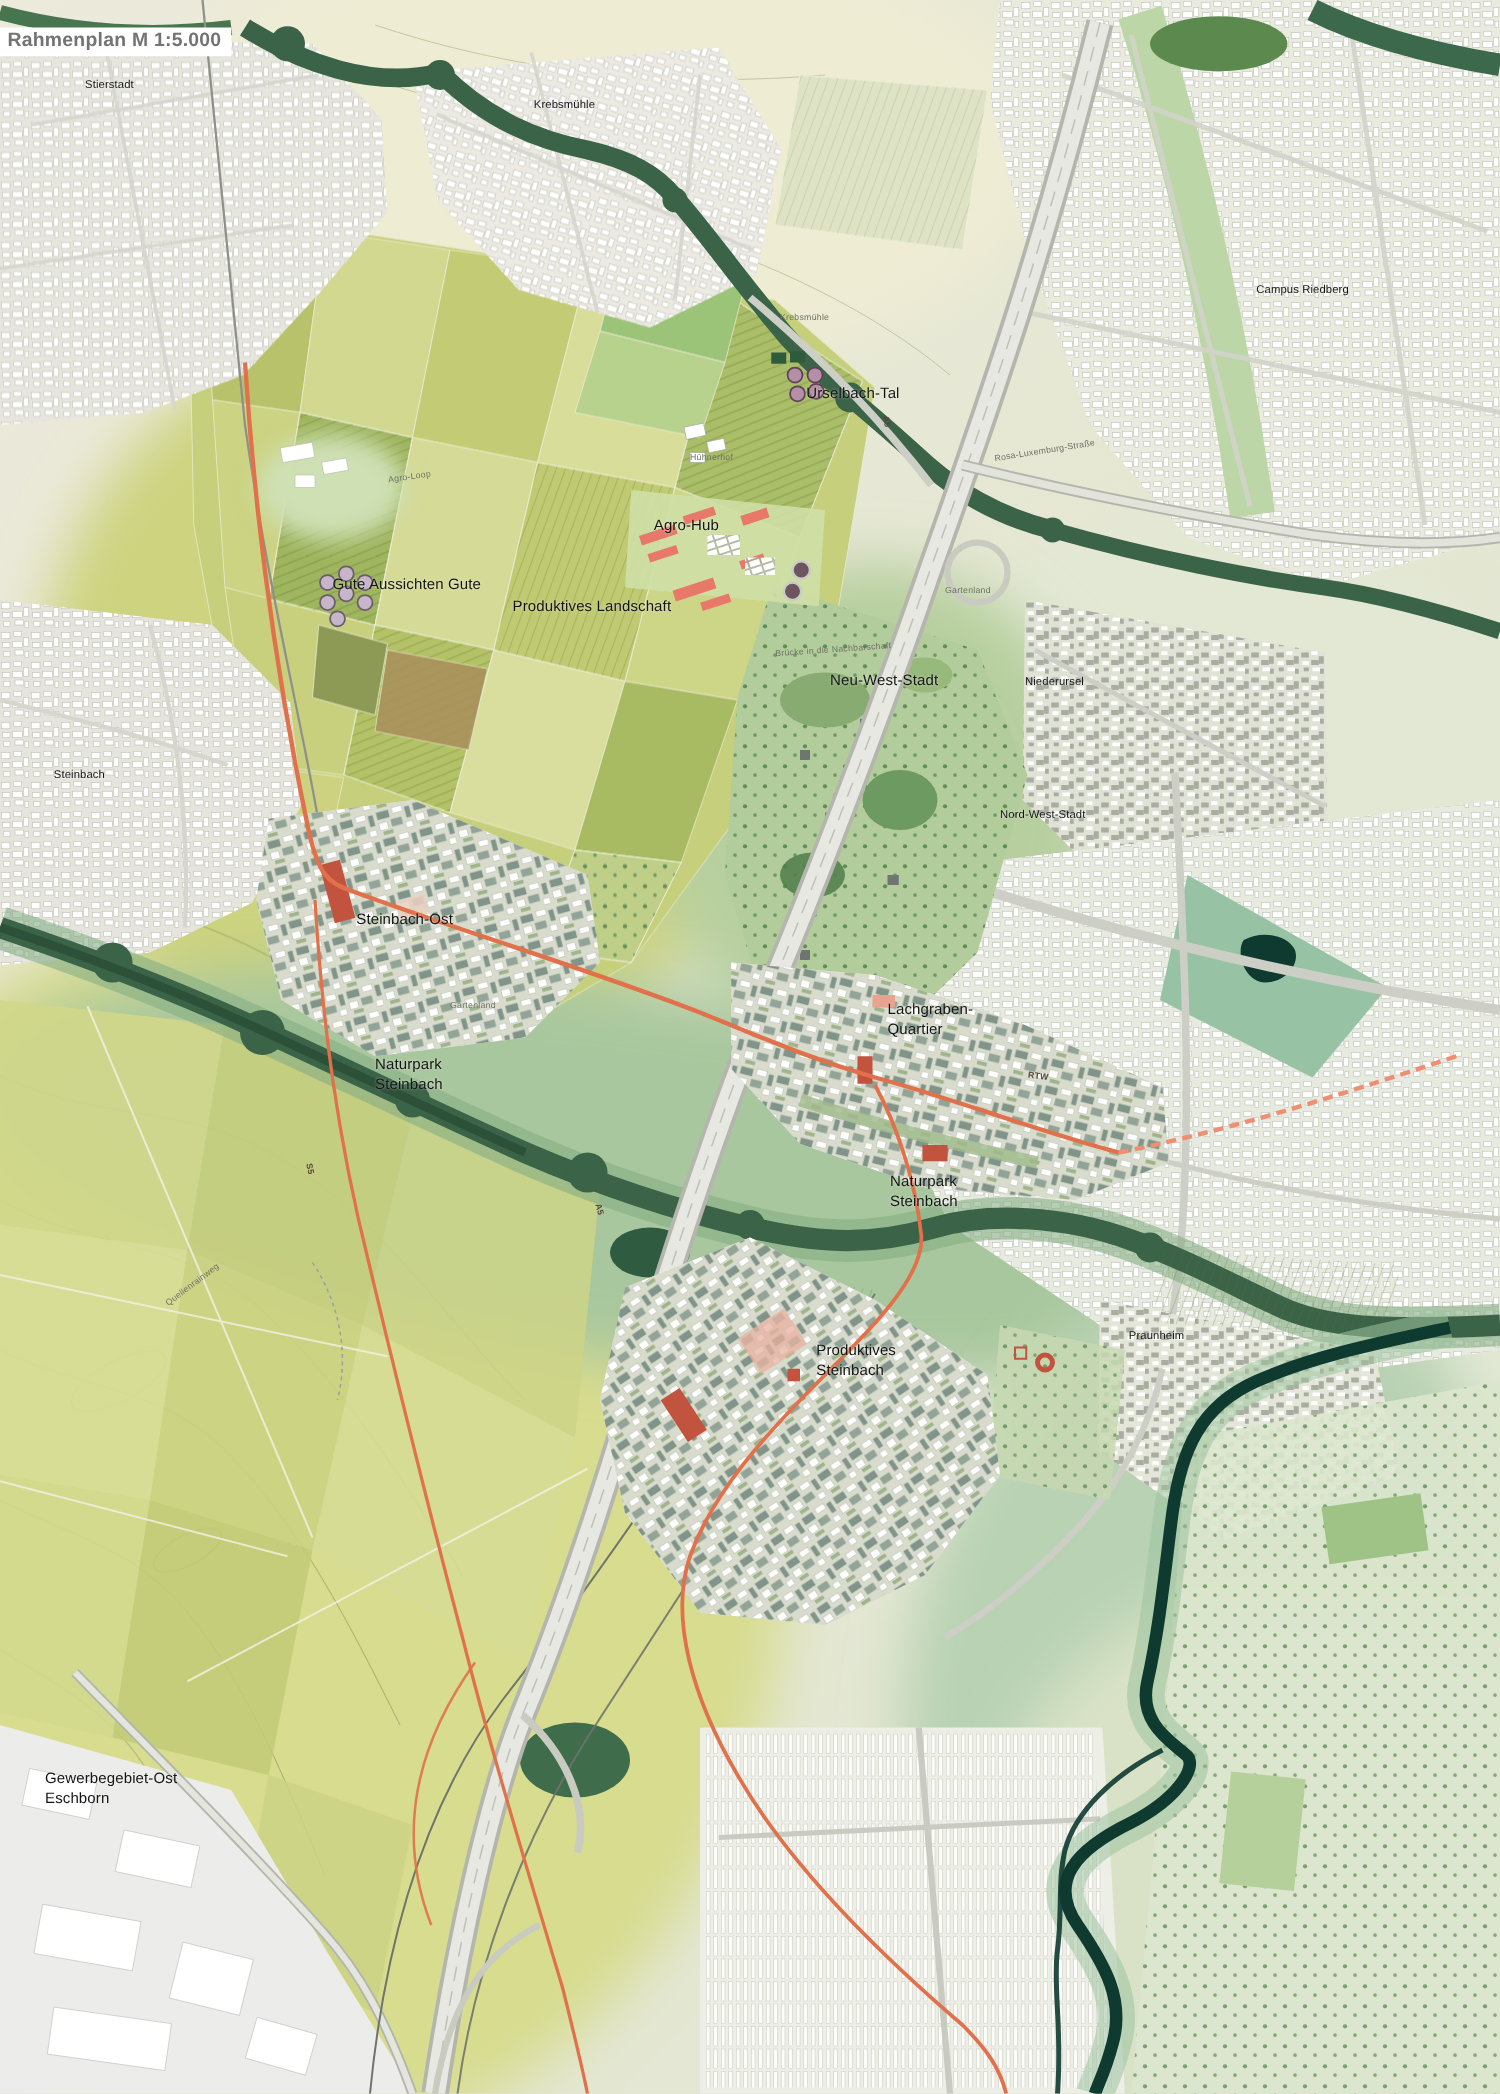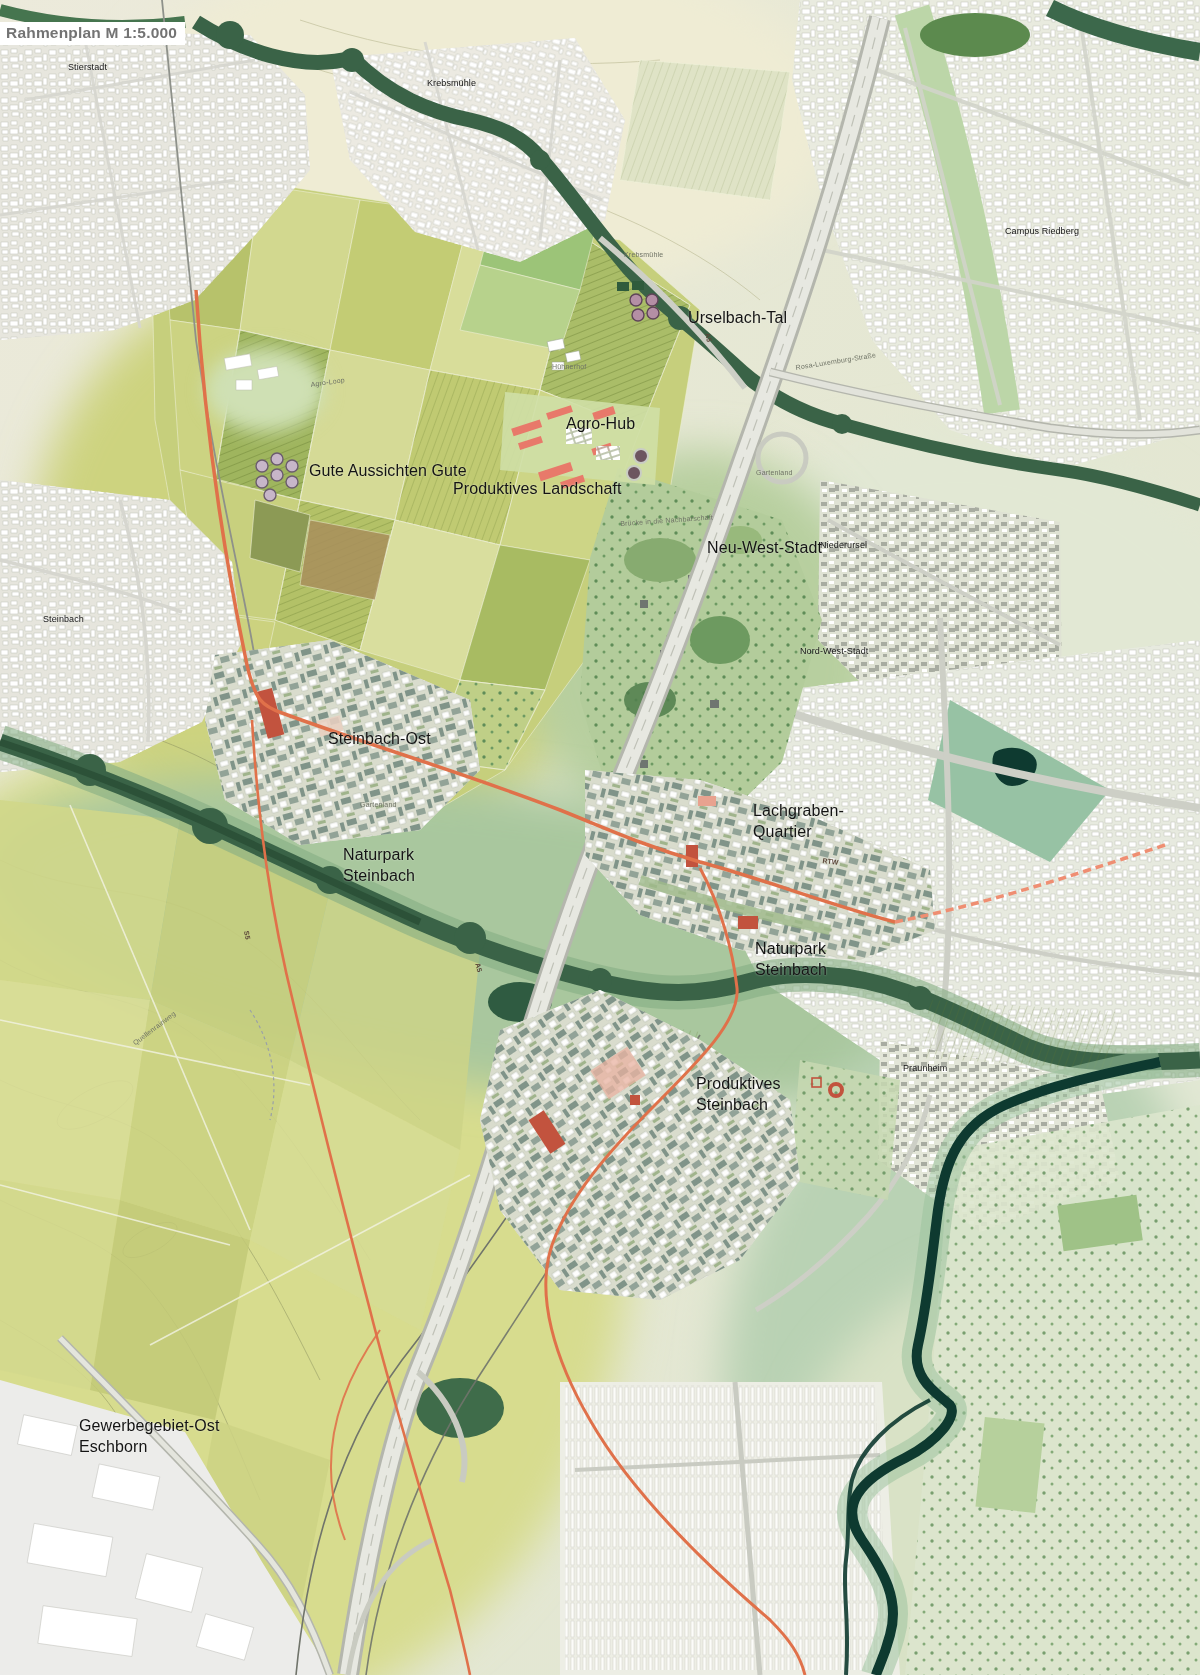--- a/index.html
+++ b/index.html
@@ -3,21 +3,21 @@
 <meta charset="utf-8">
 <style>
   html,body{margin:0;padding:0;background:#dddfd2;}
   .map-root{position:relative;width:1200px;height:1675px;overflow:hidden;
     background:#e8e9da;font-family:"Liberation Sans",sans-serif;}
   .map-root svg{position:absolute;left:0;top:0;}
   #label-layer{position:absolute;left:0;top:0;width:100%;height:100%;pointer-events:none;}
   .lbl{position:absolute;color:#141414;font-weight:400;white-space:pre-line;
     line-height:1.32;letter-spacing:.1px;text-shadow:0 0 2px rgba(255,255,255,.55);}
   .lbl.town{font-size:9px;}
-  .lbl.area{font-size:16px;margin-left:43px;}
+  .lbl.area{font-size:12px;}
   .lbl.minor{font-weight:400;color:#6f7366;font-size:7px;text-shadow:none;letter-spacing:.2px;}
   .lbl.route{font-weight:700;color:#5a4538;font-size:7px;text-shadow:none;}
   .title-box{position:absolute;left:0;top:22px;background:#ffffff;color:#737373;
     font-size:15.5px;font-weight:700;padding:2px 8px 3px 6px;letter-spacing:.2px;}
   .rot{transform-origin:0 0;}
 </style>
 </head>
 <body>
 
 <div class="map-root">

